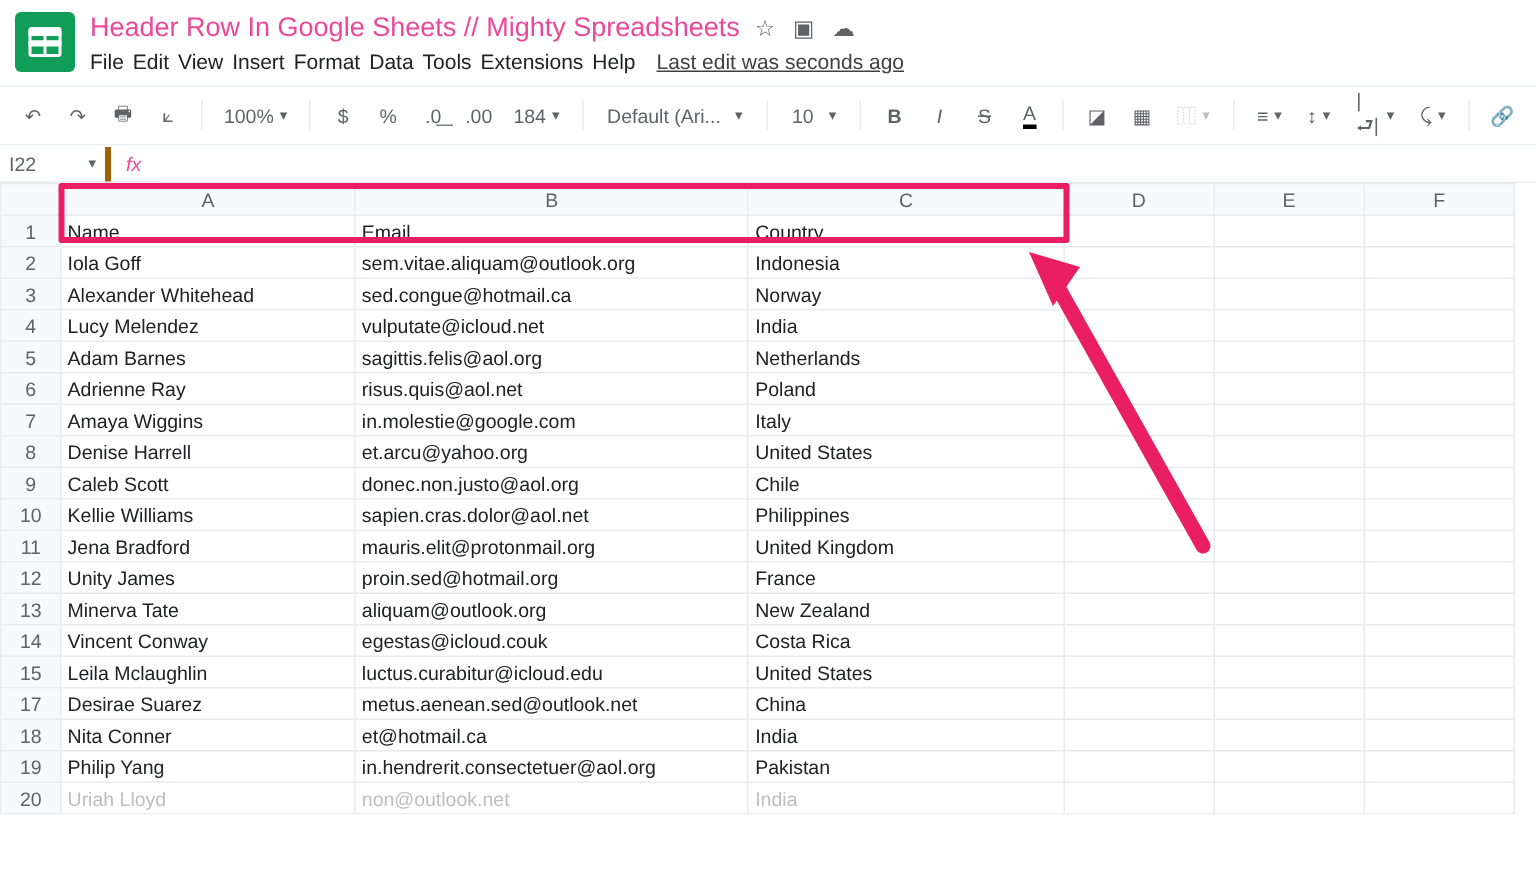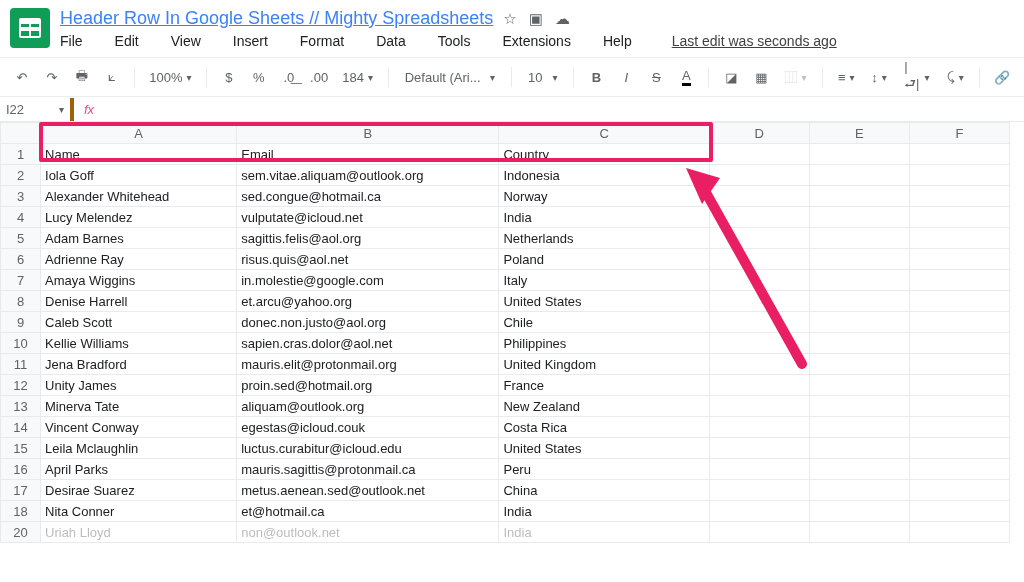--- a/index.html
+++ b/index.html
@@ -26,23 +26,23 @@
     position:absolute; left:9px; top:10px; width:22px; height:20px;
     border:2px solid #fff; border-radius:2px;
   }
   .logo .grid::before,.logo .grid::after{
     content:""; position:absolute; background:#fff;
   }
   .logo .grid::before{ left:50%; top:0; width:2px; height:100%; transform:translateX(-1px);}
   .logo .grid::after{ top:50%; left:0; height:2px; width:100%; transform:translateY(-1px);}
   .title-wrap{ flex:1; }
   .title-row{ display:flex; align-items:center; gap:10px; }
-  .doc-title{ font-size:18px; color:#3b82f6; white-space:nowrap;text-decoration:underline;}
+  .doc-title{ font-size:18px; color:#ec4899; white-space:nowrap;}
   .title-icons{ color:#5f6368; display:flex; gap:12px; font-size:15px;}
-  .menubar{ display:flex; gap:32px; color:#202124; font-size:14px; padding:4px 0 8px 0;text-align:center;}
+  .menubar{ display:flex; gap:6px; color:#202124; font-size:14px; padding:4px 0 8px 0;text-align:center;}
   .menubar span{ cursor:pointer;}
   .lastedit{ color:#404040; text-decoration:underline; margin-left:8px;}
   .toolbar{
     border-top:1px solid #eceff1; border-bottom:1px solid #eceff1;
     padding:6px 10px; display:flex; align-items:center; gap:6px;
     color:#5f6368; font-size:13px;
   }
   .tbtn{
     min-width:24px; height:26px; display:flex; align-items:center; justify-content:center;
     border-radius:4px; padding:0 4px; cursor:pointer;
@@ -323,42 +323,42 @@
         <tr>
           <th class="rowhdr">15</th>
           <td>Leila Mclaughlin</td>
           <td>luctus.curabitur@icloud.edu</td>
           <td>United States</td>
           <td></td>
           <td></td>
           <td></td>
         </tr>
         <tr>
-          <th class="rowhdr">16</th>
-          <td>April Parks</td>
-          <td>mauris.sagittis@protonmail.ca</td>
-          <td>Peru</td>
-          <td></td>
-          <td></td>
-          <td></td>
-        </tr>
-        <tr>
           <th class="rowhdr">17</th>
           <td>Desirae Suarez</td>
           <td>metus.aenean.sed@outlook.net</td>
           <td>China</td>
           <td></td>
           <td></td>
           <td></td>
         </tr>
         <tr>
           <th class="rowhdr">18</th>
           <td>Nita Conner</td>
           <td>et@hotmail.ca</td>
           <td>India</td>
+          <td></td>
+          <td></td>
+          <td></td>
+        </tr>
+        <tr>
+          <th class="rowhdr">19</th>
+          <td>Philip Yang</td>
+          <td>in.hendrerit.consectetuer@aol.org</td>
+          <td>Pakistan</td>
           <td></td>
           <td></td>
           <td></td>
         </tr>
         <tr class="faded-row">
           <th class="rowhdr">20</th>
           <td>Uriah Lloyd</td>
           <td>non@outlook.net</td>
           <td>India</td>
           <td></td>

